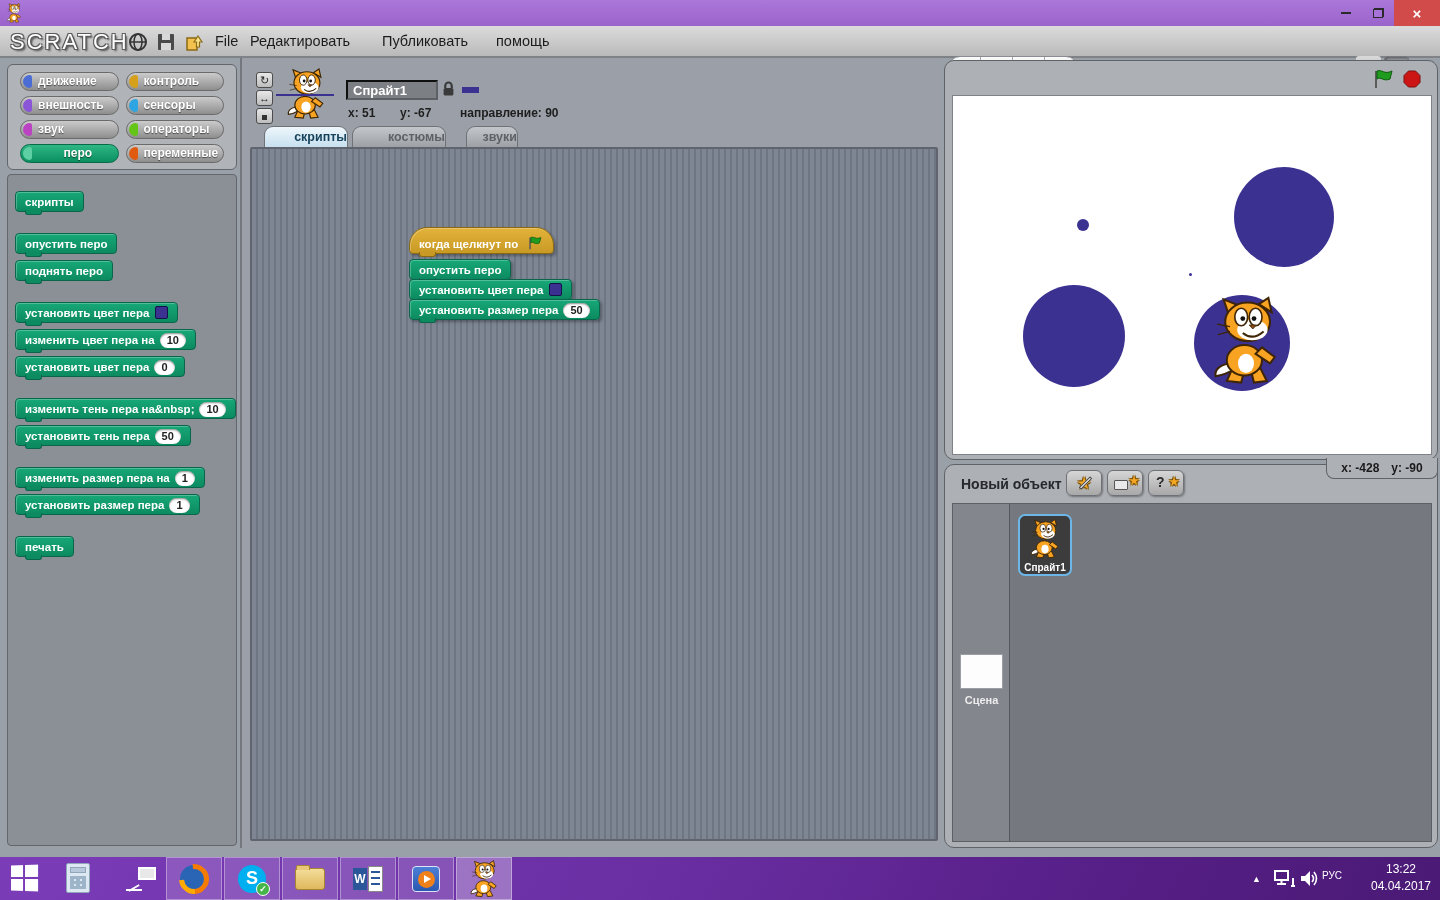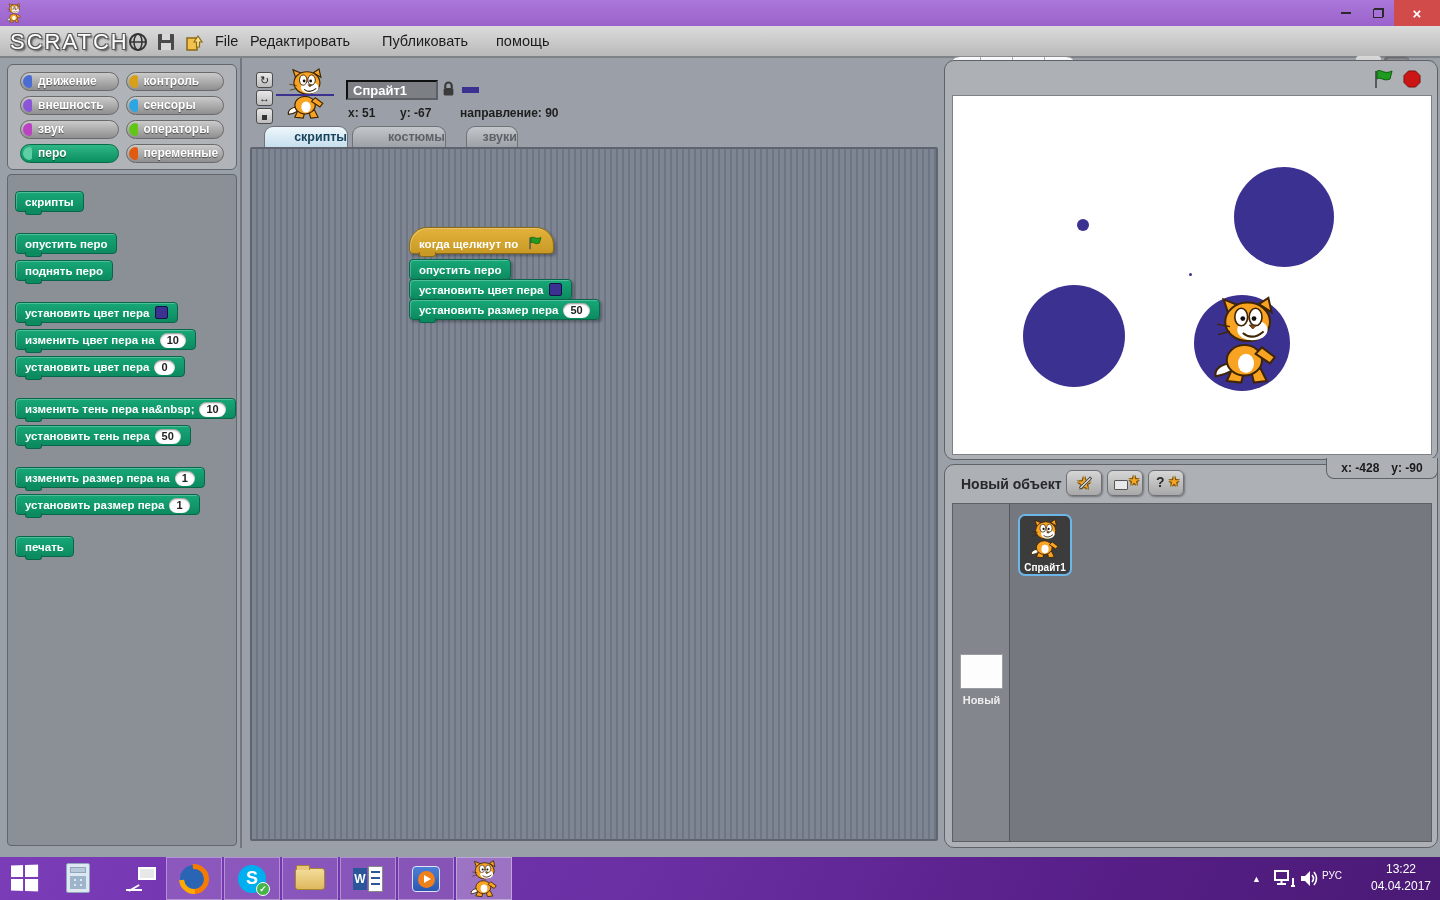--- a/index.html
+++ b/index.html
@@ -40,21 +40,21 @@
     display:flex; align-items:center; justify-content:center; }
   .viewbtn.pressed { background:#94979c; box-shadow:inset 1px 1px 3px rgba(0,0,0,.45); border:1px solid #77797e; }
 
   
   #cat-grid { position:absolute; left:7px; top:64px; width:230px; height:106px; background:#b0b3b8;
     border:1px solid #63666b; border-radius:6px; display:grid; grid-template-columns:1fr 1fr; gap:5px 7px; padding:7px 12px; }
   .catbtn { position:relative; height:19px; border-radius:10px; background:linear-gradient(#cbcbcb,#8e8e8e);
     border:1px solid #6a6a6a; color:#fff; font-weight:bold; font-size:12px; line-height:17px; padding-left:17px;
     text-shadow:0 1px 1px rgba(0,0,0,.55); white-space:nowrap; }
   .catbtn .accent { position:absolute; left:2px; top:2px; bottom:2px; width:9px; border-radius:8px 3px 3px 8px; }
-  .catbtn.selected { background:linear-gradient(#2fb785,#0b8f61); border-color:#086b48; }
+  .catbtn.selected { background:linear-gradient(#2fb785,#0b8f61); border-color:#086b48;text-align:center; }
   .catbtn.selected .accent { background:#5ecfa4; }
 
   
   #palette { position:absolute; left:7px; top:174px; width:230px; height:672px; background:#8b8f96;
     border:1px solid #63666b; border-radius:4px; }
   .block { position:absolute; height:21px; line-height:17px; padding:2px 9px; white-space:nowrap;
     background:linear-gradient(var(--pen_block_light), var(--pen_block)); border:1px solid #09664a; border-radius:4px;
     color:#fff; font-weight:bold; font-size:11.5px; box-shadow:inset 1px 1px 0 rgba(255,255,255,.25); }
   .block::after { content:""; position:absolute; left:9px; bottom:-4px; width:15px; height:4px;
     background:var(--pen_block); border:1px solid #09664a; border-top:none; border-radius:0 0 3px 3px; }
@@ -388,21 +388,21 @@
       <span class="star" style="position:absolute;right:2px;top:2px;font-size:13px">★</span>
     </div>
     <div class="new-btn" style="left:203px">
       <span class="q-mark">?</span>
       <span class="star" style="position:absolute;right:3px;top:3px;font-size:13px">★</span>
     </div>
 
     <div id="sprite-list">
       <div id="stage-col">
         <div id="stage-thumb"></div>
-        <div id="stage-col-label">Новый</div>
+        <div id="stage-col-label">Сцена</div>
       </div>
       <div id="sprite1-thumb">
         <svg viewBox="0 0 100 112">
             <use href="#cat-sym"></use>
           </svg>
         <div id="sprite1-label">Спрайт1</div>
       </div>
     </div>
   </div>
 

